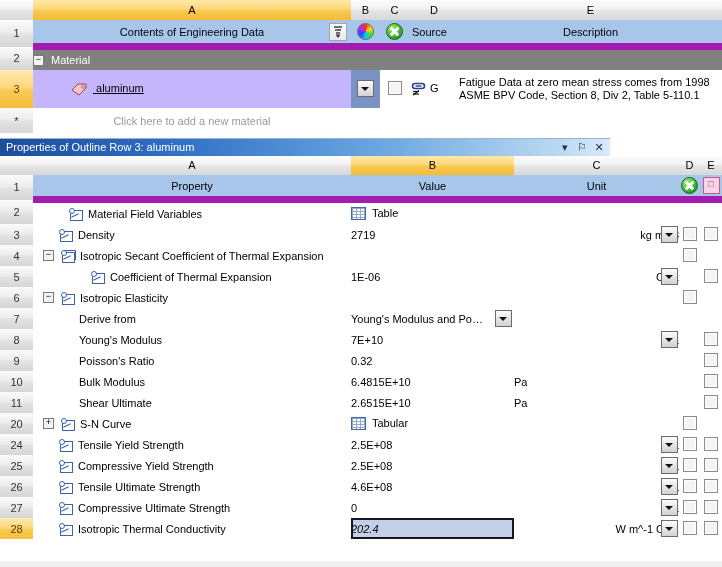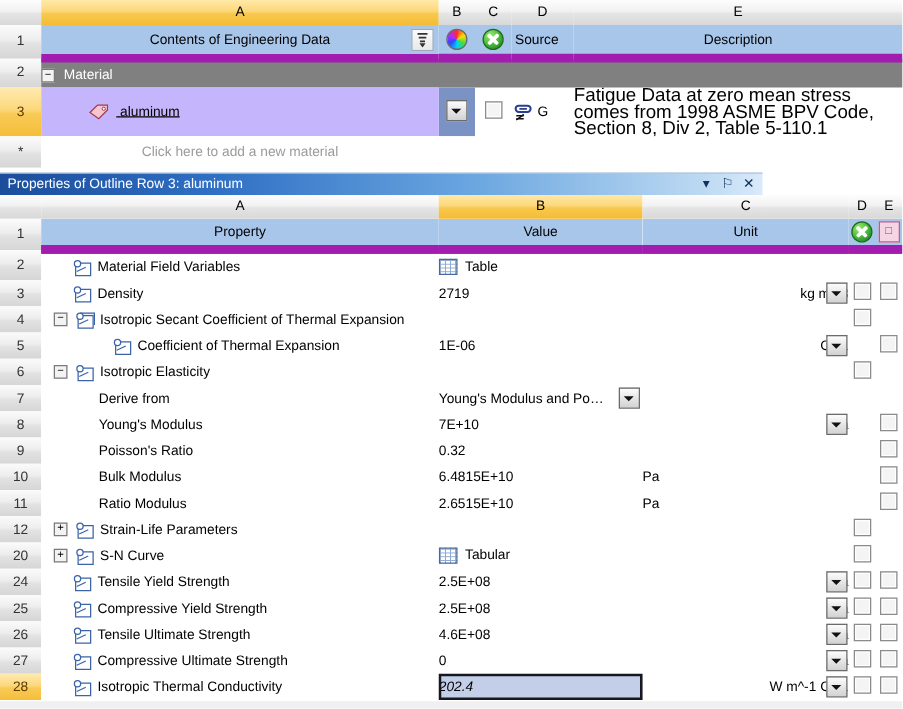--- a/index.html
+++ b/index.html
@@ -124,21 +124,21 @@
   .chkbox {
     width: 12px; height: 12px;
     display:inline-block;
     border: 1px solid #8b8b8b;
     background: #f4f4f4;
     box-shadow: inset 0 0 0 1px #ffffff;
   }
   .desc-cell {
     white-space: normal;
     line-height: 13px;
-    font-size: 15px;
+    font-size: 11px;
     padding: 2px 5px;
   }
   .addrow-cell {
     color: #9b9b9b;
     text-align: center;
     border: 1px solid #c9c9c9;
     border-top: 1px dotted #444;
     background:#fff;
   }
 
@@ -421,21 +421,21 @@
         <td class="cell hdrrow">
           <span class="pinkicon">□</span>
         </td>
       </tr>
 
       </tbody>
         <tbody id="props-body">
           <tr>
             <td class="rowhdr">2</td>
             <td class="cell prop-name">
-              <div class="pname-inner" style="padding-left:10px">
+              <div class="pname-inner" style="padding-left:20px">
                 <span style="display:inline-block;width:16px;flex:none"></span>
                 <span class="prop-icon">
                   <span class="sheet"></span>
                   <span class="ln"></span>
                   <span class="corner"></span>
                 </span>
                 <span>Material Field Variables</span>
               </div>
             </td>
             <td class="cell"><span class="table-icon"></span><span>Table</span></td>
@@ -561,45 +561,27 @@
             </td>
             <td class="cell"><span>6.4815E+10</span></td>
             <td class="cell"><span>Pa</span></td>
             <td class="de-cell"></td>
             <td class="de-cell"><span class="chkbox"></span></td>
           </tr>
           <tr>
             <td class="rowhdr">11</td>
             <td class="cell prop-name">
               <div class="pname-inner" style="padding-left:46px">
-                <span>Ratio Modulus</span>
+                <span>Shear Ultimate</span>
               </div>
             </td>
             <td class="cell"><span>2.6515E+10</span></td>
             <td class="cell"><span>Pa</span></td>
             <td class="de-cell"></td>
             <td class="de-cell"><span class="chkbox"></span></td>
-          </tr>
-          <tr>
-            <td class="rowhdr">12</td>
-            <td class="cell prop-name">
-              <div class="pname-inner" style="padding-left:10px">
-                <span class="expander">+</span>
-                <span class="prop-icon">
-                  <span class="sheet"></span>
-                  <span class="ln"></span>
-                  <span class="corner"></span>
-                </span>
-                <span>Strain-Life Parameters</span>
-              </div>
-            </td>
-            <td class="cell"><span></span></td>
-            <td class="cell"><span></span></td>
-            <td class="de-cell"><span class="chkbox"></span></td>
-            <td class="de-cell"></td>
           </tr>
           <tr>
             <td class="rowhdr">20</td>
             <td class="cell prop-name">
               <div class="pname-inner" style="padding-left:10px">
                 <span class="expander">+</span>
                 <span class="prop-icon">
                   <span class="sheet"></span>
                   <span class="ln"></span>
                   <span class="corner"></span>

